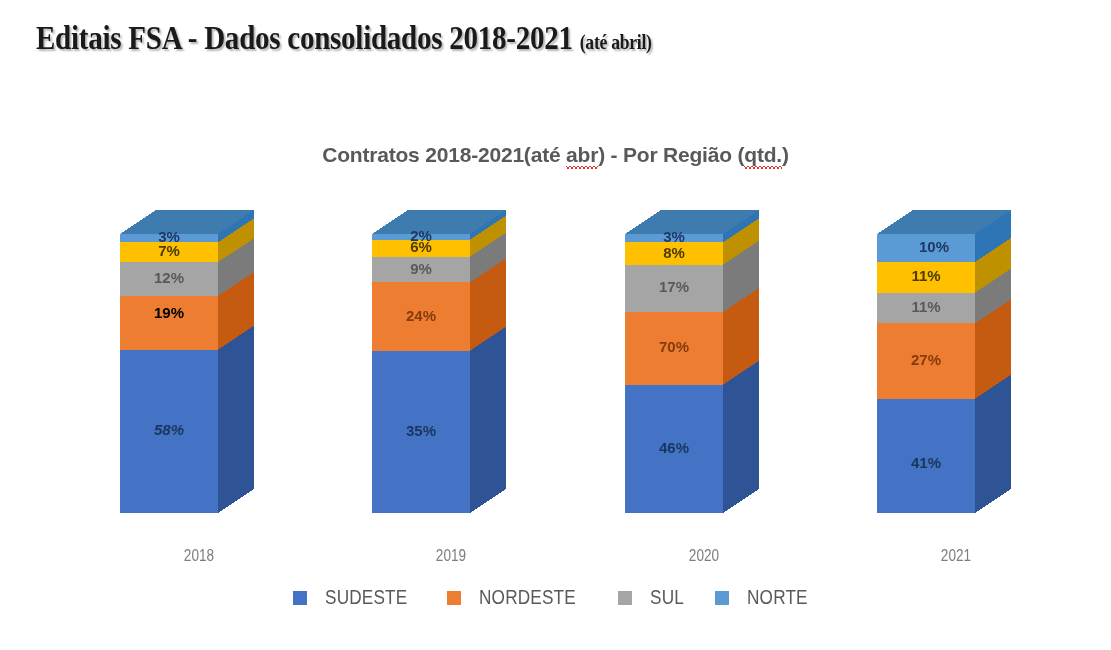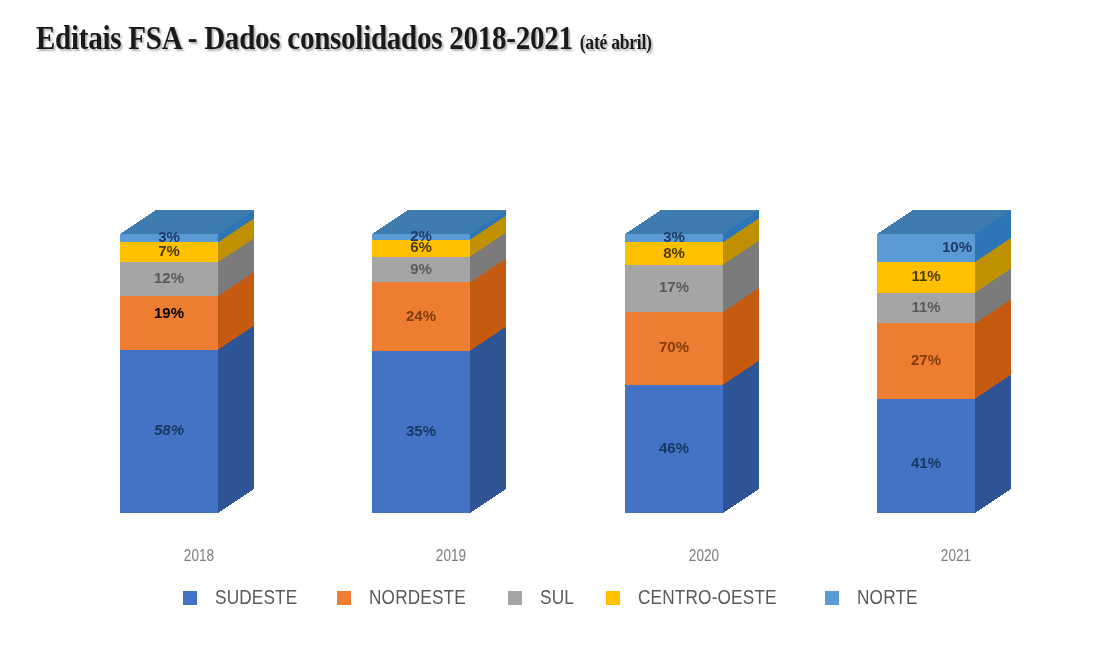--- a/index.html
+++ b/index.html
@@ -144,20 +144,23 @@
 </head>
 <body>
 
 <div id="slide">
 
   <div id="slide-title">
     <span>Editais FSA - Dados consolidados 2018-2021</span>
     <span class="sub">(até abril)</span>
   </div>
 
+  <div id="chart-title">
+    <span>Contratos 2018-2021(até </span><span class="spell">abr</span><span>) - Por Região (</span><span class="spell">qtd.</span><span>)</span>
+  </div>
 
   <div id="plot">
       <div class="bar-group" style="left: 0px; top: 0px; width: 1111px; height: 650px; pointer-events: none;">
         <svg class="bar-svg" width="1111" height="650">
           <polygon points="218,233.99999999999994 254,209.99999999999994 254,218.4545454545454 218,242.4545454545454" fill="#2E75B6" shape-rendering="crispEdges"></polygon>
           <polygon points="218,242.4545454545454 254,218.4545454545454 254,238.18181818181813 218,262.18181818181813" fill="#BF9000" shape-rendering="crispEdges"></polygon>
           <polygon points="218,262.18181818181813 254,238.18181818181813 254,271.99999999999994 218,295.99999999999994" fill="#7B7B7B" shape-rendering="crispEdges"></polygon>
           <polygon points="218,295.99999999999994 254,271.99999999999994 254,325.5454545454545 218,349.5454545454545" fill="#C55A11" shape-rendering="crispEdges"></polygon>
           <polygon points="218,349.5454545454545 254,325.5454545454545 254,489 218,513" fill="#2E5496" shape-rendering="crispEdges"></polygon>
           <polygon points="120,233.99999999999994 156,209.99999999999994 254,209.99999999999994 218,233.99999999999994" fill="#3E7CAF" shape-rendering="crispEdges"></polygon>
@@ -227,41 +230,37 @@
           <polygon points="877,234.00000000000003 975,234.00000000000003 975,261.90000000000003 877,261.90000000000003" fill="#5B9BD5" shape-rendering="crispEdges"></polygon>
           <polygon points="877,261.90000000000003 975,261.90000000000003 975,292.59000000000003 877,292.59000000000003" fill="#FFC000" shape-rendering="crispEdges"></polygon>
           <polygon points="877,292.59000000000003 975,292.59000000000003 975,323.28000000000003 877,323.28000000000003" fill="#A5A5A5" shape-rendering="crispEdges"></polygon>
           <polygon points="877,323.28000000000003 975,323.28000000000003 975,398.61 877,398.61" fill="#ED7D31" shape-rendering="crispEdges"></polygon>
           <polygon points="877,398.61 975,398.61 975,513 877,513" fill="#4472C4" shape-rendering="crispEdges"></polygon>
         </svg>
         <div class="seg-label" style="left: 877px; width: 98px; top: 445.805px; color: rgb(23, 55, 94); margin-top: 8px;">41%</div>
         <div class="seg-label" style="left: 877px; width: 98px; top: 350.945px; color: rgb(132, 60, 12);">27%</div>
         <div class="seg-label" style="left: 877px; width: 98px; top: 297.935px; color: rgb(89, 89, 89);">11%</div>
         <div class="seg-label" style="left: 877px; width: 98px; top: 267.245px; color: rgb(77, 58, 0);">11%</div>
-        <div class="seg-label" style="left: 900px; width: 114px; top: 237.95px; color: rgb(31, 56, 100);">10%</div>
+        <div class="seg-label" style="left: 877px; width: 114px; top: 237.95px; color: rgb(31, 56, 100);">10%</div>
       </div>
       <div class="cat-label" style="left: 891px;">2021</div>
     </div>
 
   <div id="legend">
       <div class="legend-item">
         <span class="legend-swatch" style="background: rgb(68, 114, 196);"></span>
         <span class="legend-text">SUDESTE</span>
       </div>
       <div class="legend-item">
         <span class="legend-swatch" style="background: rgb(237, 125, 49);"></span>
         <span class="legend-text">NORDESTE</span>
       </div>
       <div class="legend-item">
         <span class="legend-swatch" style="background: rgb(165, 165, 165);"></span>
         <span class="legend-text">SUL</span>
       </div>
       <div class="legend-item">
-        <span class="legend-swatch" style="background: rgb(255, 192, 0);"></span>
-        <span class="legend-text">CENTRO-OESTE</span>
-      </div>
-      <div class="legend-item">
         <span class="legend-swatch" style="background: rgb(91, 155, 213);"></span>
         <span class="legend-text">NORTE</span>
       </div>
     </div>
 
 </div>
 
 </body></html>

